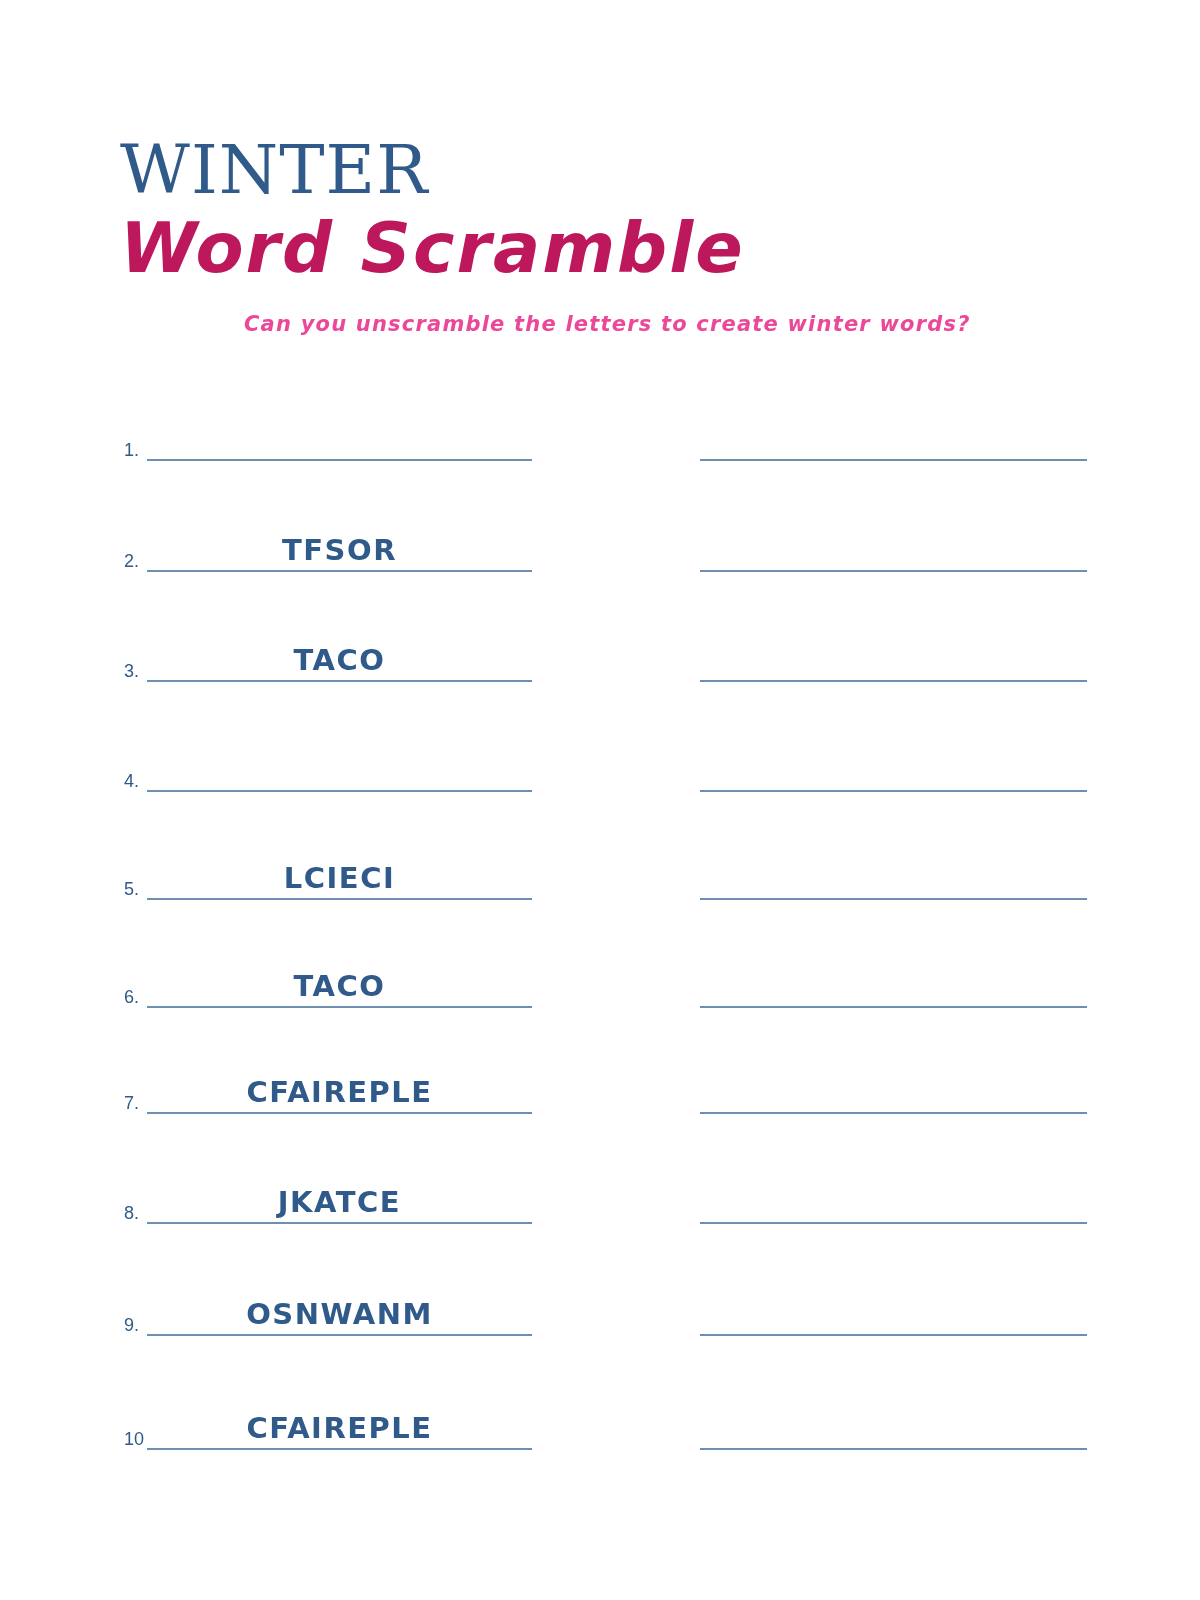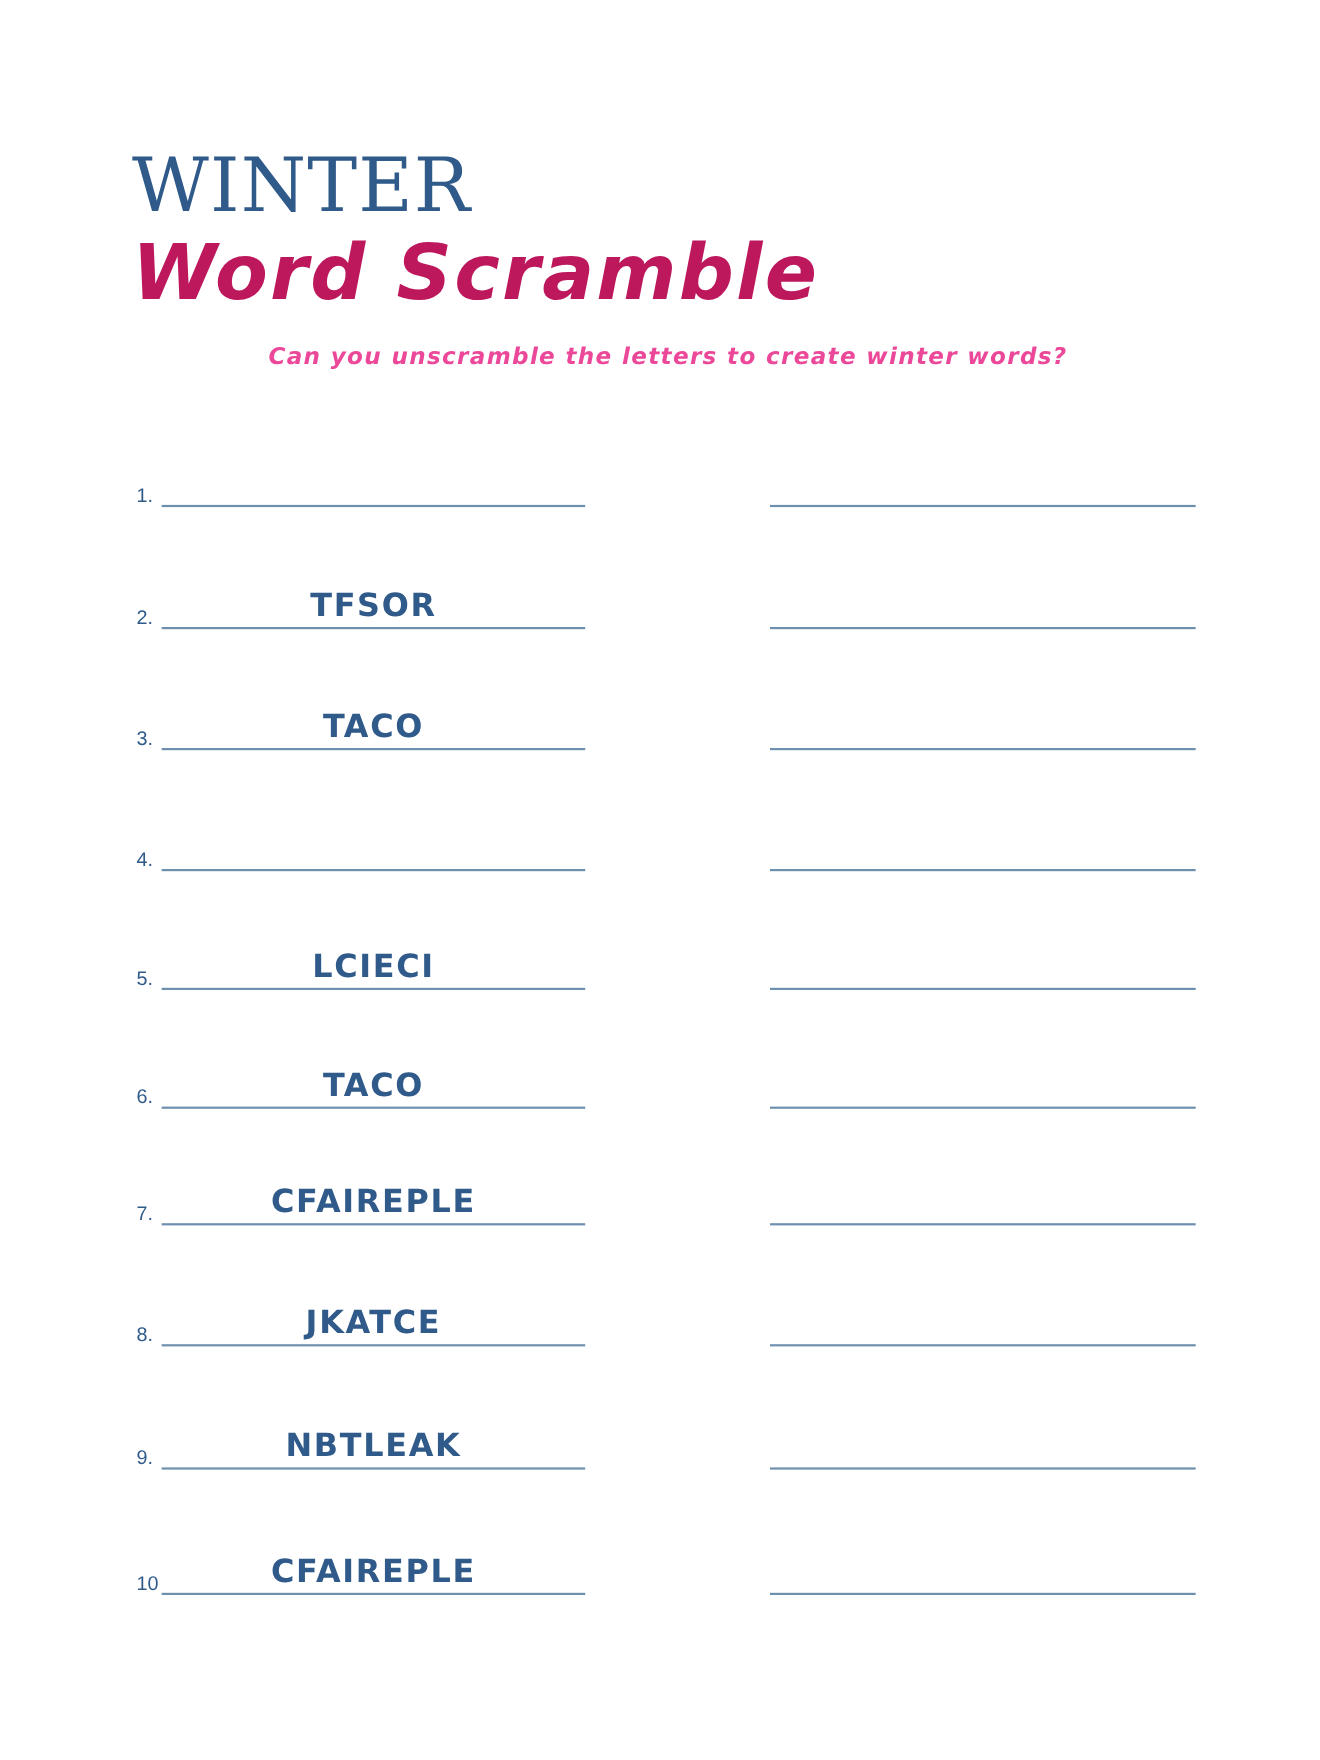--- a/index.html
+++ b/index.html
@@ -82,21 +82,21 @@
     <span class="line-right"></span>
   </div>
   <div class="row" style="top:1164px;">
     <span class="num">8.</span>
     <span class="word">JKATCE</span>
     <span class="line-left"></span>
     <span class="line-right"></span>
   </div>
   <div class="row" style="top:1276px;">
     <span class="num">9.</span>
-    <span class="word">NBTLEAK</span>
+    <span class="word">OSNWANM</span>
     <span class="line-left"></span>
     <span class="line-right"></span>
   </div>
   <div class="row" style="top:1390px;">
     <span class="num">10</span>
     <span class="word">CFAIREPLE</span>
     <span class="line-left"></span>
     <span class="line-right"></span>
   </div>
 </div>

